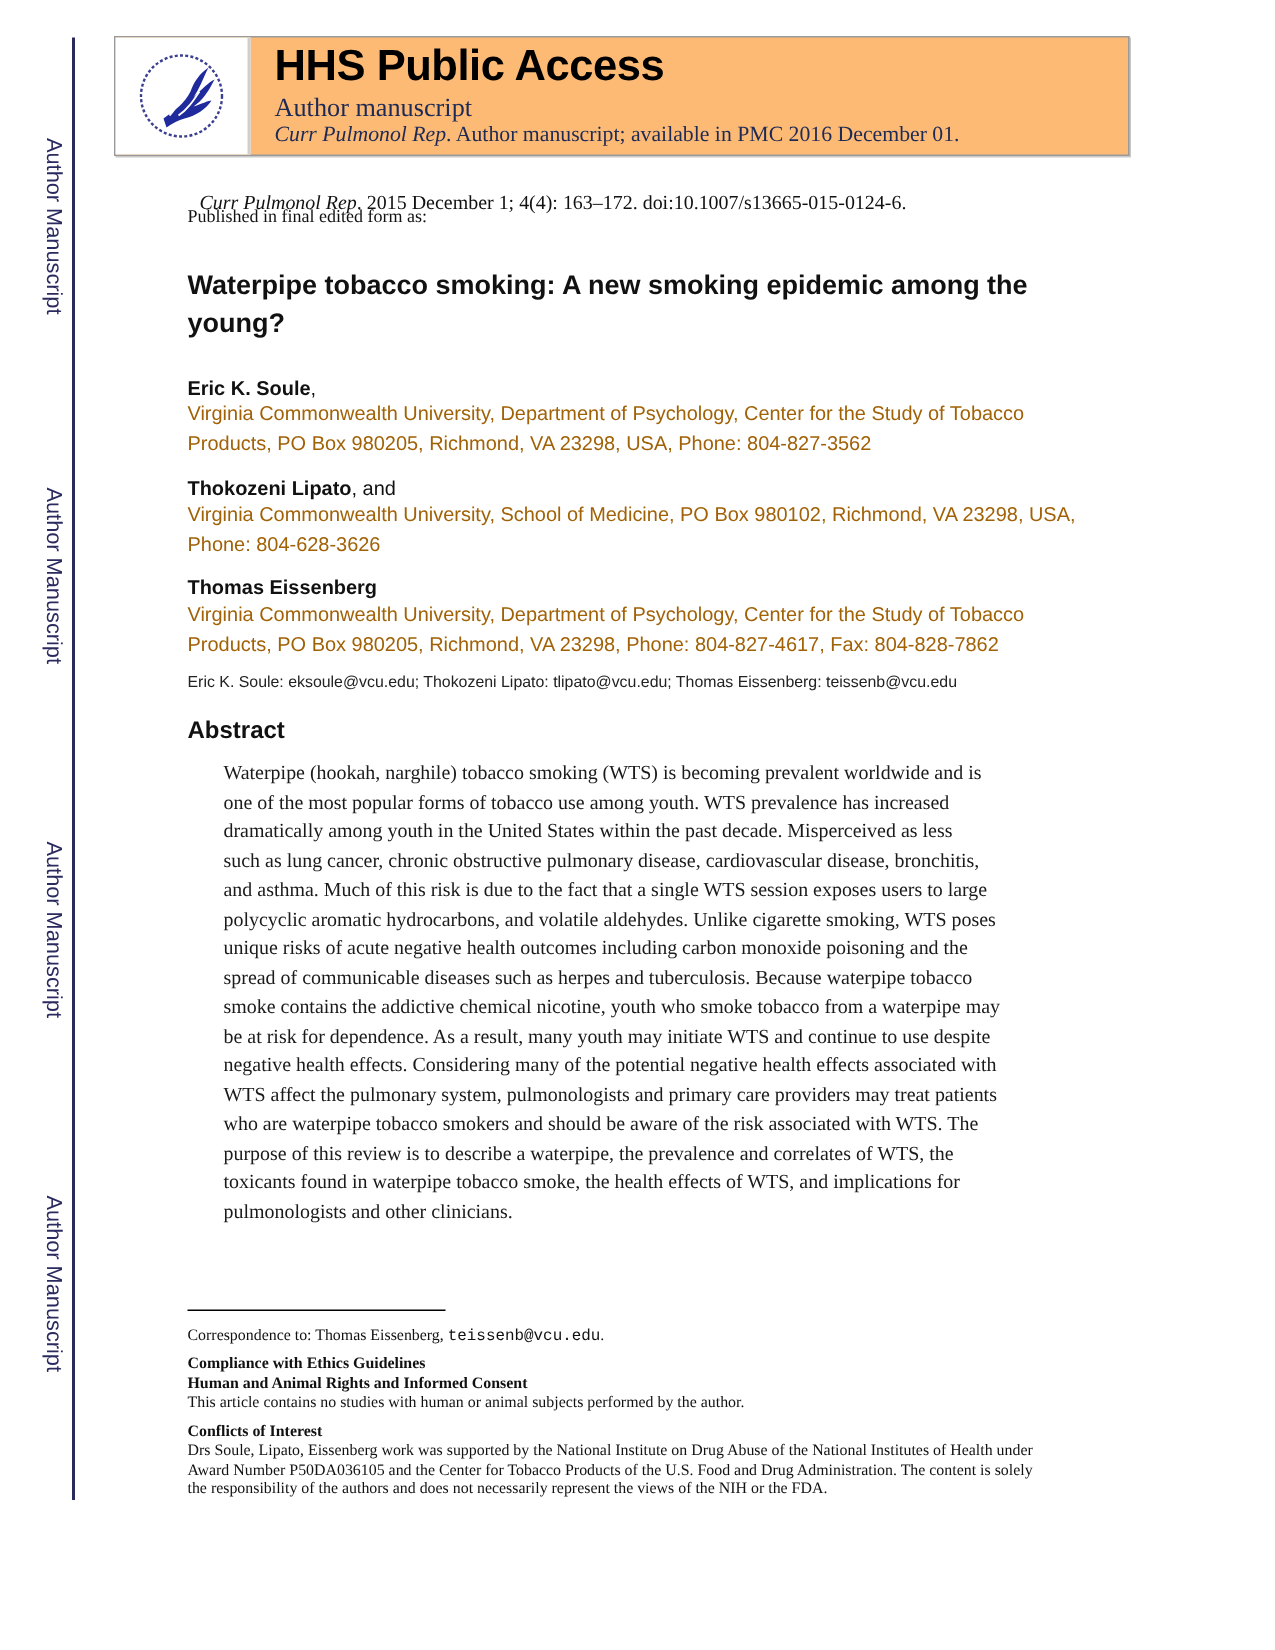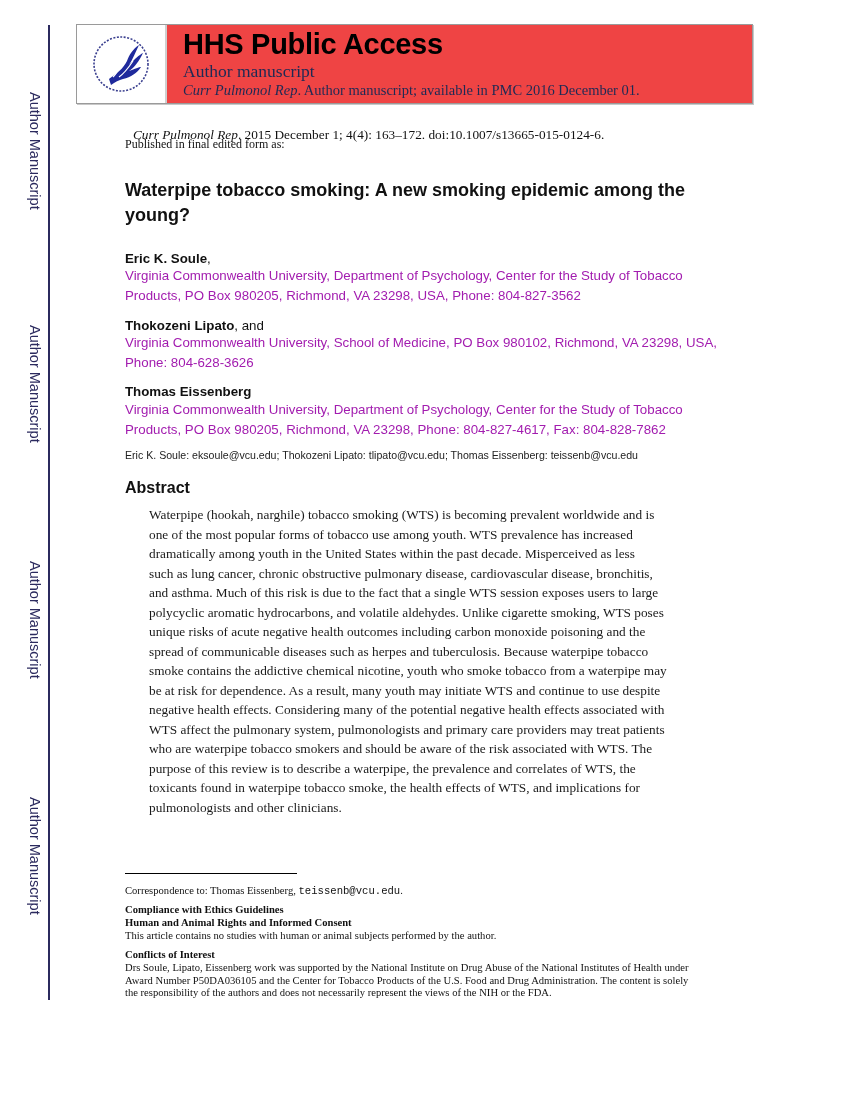--- a/index.html
+++ b/index.html
@@ -12,21 +12,21 @@
       position: absolute; left: 48px; top: 25px; width: 2px; height: 975px;
       background: #2b2a5e;
     }
     .side-label {
       position: absolute; left: 26px; width: 18px;
       font-family: "Liberation Sans", sans-serif; font-size: 14.5px; color: #2b2a5e;
       writing-mode: vertical-rl; white-space: nowrap; line-height: 18px;
     }
     .header-box {
       position: absolute; left: 76px; top: 24px; width: 677px; height: 80px;
-      border: 1px solid #9a9a9a; background: #ef4444; box-sizing: border-box;
+      border: 1px solid #9a9a9a; background: #fdba74; box-sizing: border-box;
       box-shadow: 1px 1px 0 #c8c8c8;
     }
     .logo-cell {
       position: absolute; left: 0; top: 0; width: 88px; height: 78px;
       background: #ffffff; border-right: 2px solid #cfcfcf;
     }
     .logo-cell svg { position: absolute; left: 12px; top: 8px; }
     .hhs-title {
       position: absolute; left: 106px; top: 2px;
       font-family: "Liberation Sans", sans-serif; font-weight: bold; font-size: 29px;
@@ -52,21 +52,21 @@
       font-family: "Liberation Sans", sans-serif; font-weight: bold; font-size: 18px;
       line-height: 25px; color: #111;
     }
     .author-name {
       position: absolute; left: 125px; font-family: "Liberation Sans", sans-serif;
       font-weight: bold; font-size: 13.3px; line-height: 17px;
     }
     .author-name .plain { font-weight: normal; }
     .affil {
       position: absolute; left: 125px; width: 600px;
-      font-family: "Liberation Sans", sans-serif; font-size: 13.3px; line-height: 20px; color: #a21caf;
+      font-family: "Liberation Sans", sans-serif; font-size: 13.3px; line-height: 20px; color: #a16207;
     }
     .emails {
       position: absolute; left: 125px; top: 448px;
       font-family: "Liberation Sans", sans-serif; font-size: 10.6px; line-height: 14px; color: #222;
     }
     .abstract-h {
       position: absolute; left: 125px; top: 478px;
       font-family: "Liberation Sans", sans-serif; font-weight: bold; font-size: 16px; line-height: 20px;
     }
     .abstract-body {

